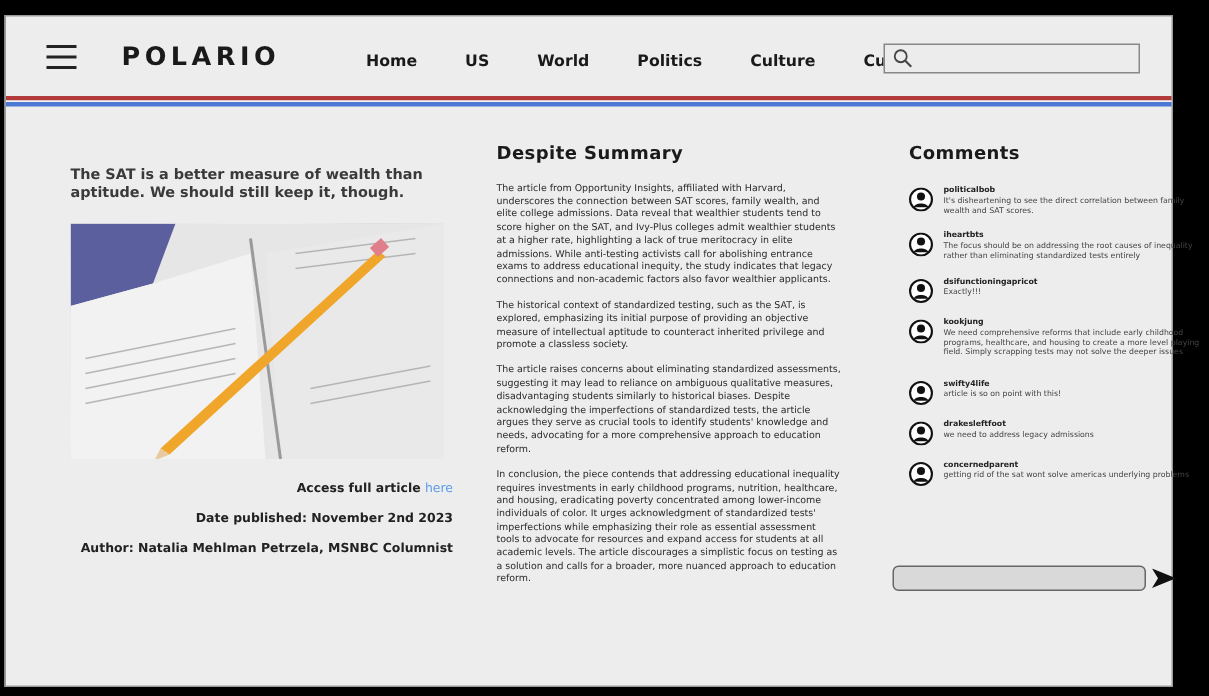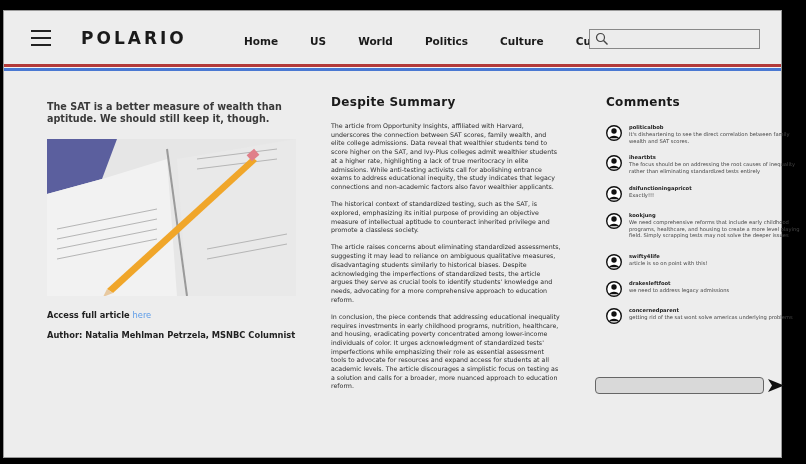--- a/index.html
+++ b/index.html
@@ -24,27 +24,27 @@
     position: absolute; left: 585px; top: 18px; width: 171px; height: 20px;
     border: 1px solid #888; background: #ececec;
   }
   .search svg { position: absolute; left: 5px; top: 2px; }
   .stripe-red { position: absolute; left: 0; top: 53px; width: 100%; height: 3px; background: #b33a3a; }
   .stripe-white { position: absolute; left: 0; top: 56px; width: 100%; height: 1px; background: #f4f4f4; }
   .stripe-blue { position: absolute; left: 0; top: 57px; width: 100%; height: 3px; background: #4a78d2; }
 
   .col-h { font-size: 12px; font-weight: bold; color: #1a1a1a; letter-spacing: 0.3px; }
   .left { position: absolute; left: 43px; top: 84px; width: 255px; }
-  .subtitle { font-size: 9.6px; font-weight: bold; color: #3a3a3a; margin-top: 6px; line-height: 12px; }
+  .subtitle { font-size: 9.6px; font-weight: bold; color: #3a3a3a; margin-top: 16px; line-height: 12px; }
   .photo {
     margin-top: 14px; width: 249px; height: 157px; position: relative; overflow: hidden;
     background: linear-gradient(135deg, #d8d8d8 0%, #f3f3f3 35%, #cfcfcf 50%, #efefef 70%, #bdbdbd 100%);
   }
   .meta { margin-top: 14px; }
-  .meta p { font-size: 8.3px; font-weight: bold; color: #222; margin-bottom: 10px; line-height: 10px; }
+  .meta p { font-size: 8.3px; font-weight: bold; color: #222; margin-bottom: 10px; line-height: 10px; text-align: right; }
   .meta a { color: #5b9be8; font-weight: normal; text-decoration: none; cursor: pointer; }
 
   .mid { position: absolute; left: 327px; top: 84px; width: 230px; }
   .summary { margin-top: 13px; }
   .summary p { font-size: 6.3px; line-height: 8.7px; color: #2a2a2a; margin-bottom: 8.5px; }
 
   .right { position: absolute; left: 590px; top: 84px; width: 200px; margin-left: 12px; }
   .comments { margin-top: 15px; }
   .comment { display: flex; align-items: flex-start; margin-bottom: 10px; }
   .avatar { width: 16px; height: 16px; flex: 0 0 16px; margin-right: 7px; margin-top: 1px; }
@@ -106,20 +106,21 @@
           <line x1="160" y1="110" x2="240" y2="95"></line>
             <line x1="160" y1="120" x2="240" y2="105"></line>
         </g>
         <polygon points="60,150 205,18 210,22 66,154" fill="#f0a62a"></polygon>
         <polygon points="60,150 66,154 56,158" fill="#e8c9a0"></polygon>
         <rect x="201" y="12" width="10" height="8" fill="#e07f8a" transform="rotate(-42 206 16)"></rect>
       </svg>
     </div>
     <div class="meta">
       <p><span>Access full article </span><a>here</a></p>
+      <p>Date published: November 2nd 2023</p>
       <p>Author: Natalia Mehlman Petrzela, MSNBC Columnist</p>
     </div>
   </section>
 
   <section class="mid">
     <h2 class="col-h">Despite Summary</h2>
     <div class="summary">
       <p>The article from Opportunity Insights, affiliated with Harvard, underscores the connection between SAT scores, family wealth, and elite college admissions. Data reveal that wealthier students tend to score higher on the SAT, and Ivy-Plus colleges admit wealthier students at a higher rate, highlighting a lack of true meritocracy in elite admissions. While anti-testing activists call for abolishing entrance exams to address educational inequity, the study indicates that legacy connections and non-academic factors also favor wealthier applicants.</p>
       <p>The historical context of standardized testing, such as the SAT, is explored, emphasizing its initial purpose of providing an objective measure of intellectual aptitude to counteract inherited privilege and promote a classless society.</p>
       <p>The article raises concerns about eliminating standardized assessments, suggesting it may lead to reliance on ambiguous qualitative measures, disadvantaging students similarly to historical biases. Despite acknowledging the imperfections of standardized tests, the article argues they serve as crucial tools to identify students' knowledge and needs, advocating for a more comprehensive approach to education reform.</p>

